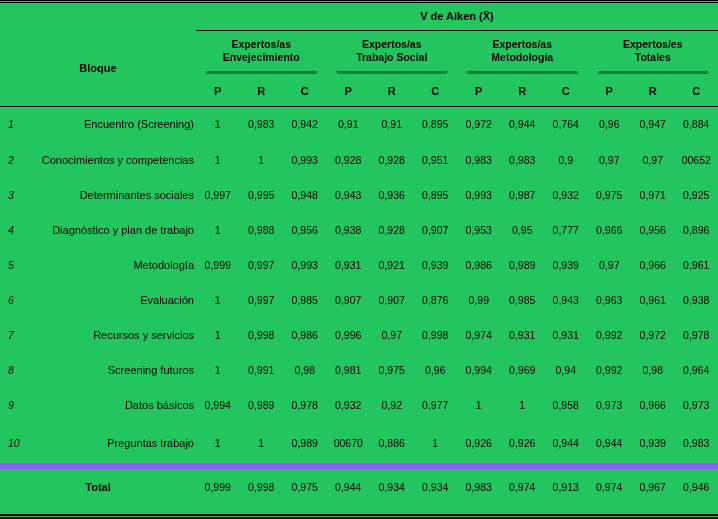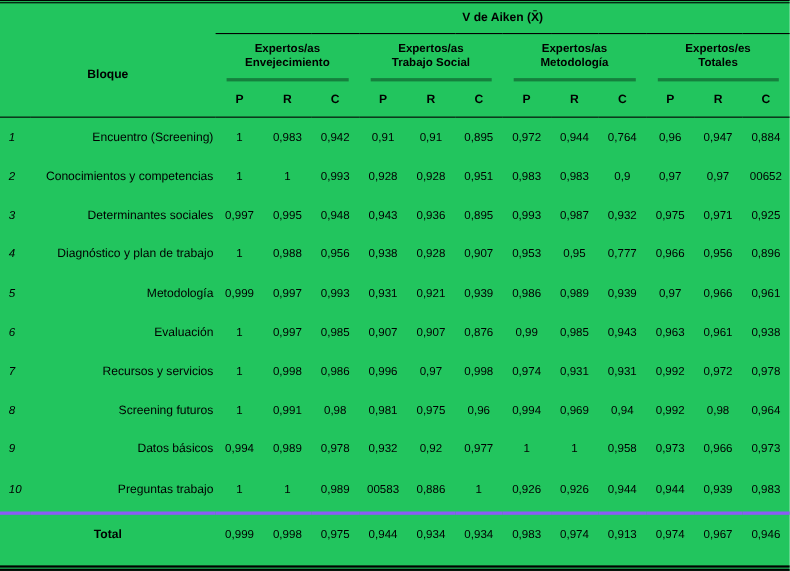--- a/index.html
+++ b/index.html
@@ -70,21 +70,21 @@
     font-size: 10.5px;
   }
   tbody td.name {
     text-align: right;
     font-size: 11px;
     padding-left: 2px;
   }
   tbody td.val { font-size: 10.5px; }
   
   tfoot td {
-    border-top: 3px solid #8b5cf6;
+    border-top: 6px solid #8b5cf6;
     height: 48px;
     vertical-align: top;
     padding-top: 12px;
     font-size: 10.5px;
   }
   tfoot td.total-label {
     font-weight: bold;
     font-size: 11px;
     text-align: center;
   }
@@ -293,21 +293,21 @@
           <td class="val">0,973</td>
           <td class="val">0,966</td>
           <td class="val">0,973</td>
         </tr>
         <tr>
           <td class="num">10</td>
           <td class="name">Preguntas trabajo</td>
           <td class="val">1</td>
           <td class="val">1</td>
           <td class="val">0,989</td>
-          <td class="val">00583</td>
+          <td class="val">00670</td>
           <td class="val">0,886</td>
           <td class="val">1</td>
           <td class="val">0,926</td>
           <td class="val">0,926</td>
           <td class="val">0,944</td>
           <td class="val">0,944</td>
           <td class="val">0,939</td>
           <td class="val">0,983</td>
         </tr>
       </tbody>

